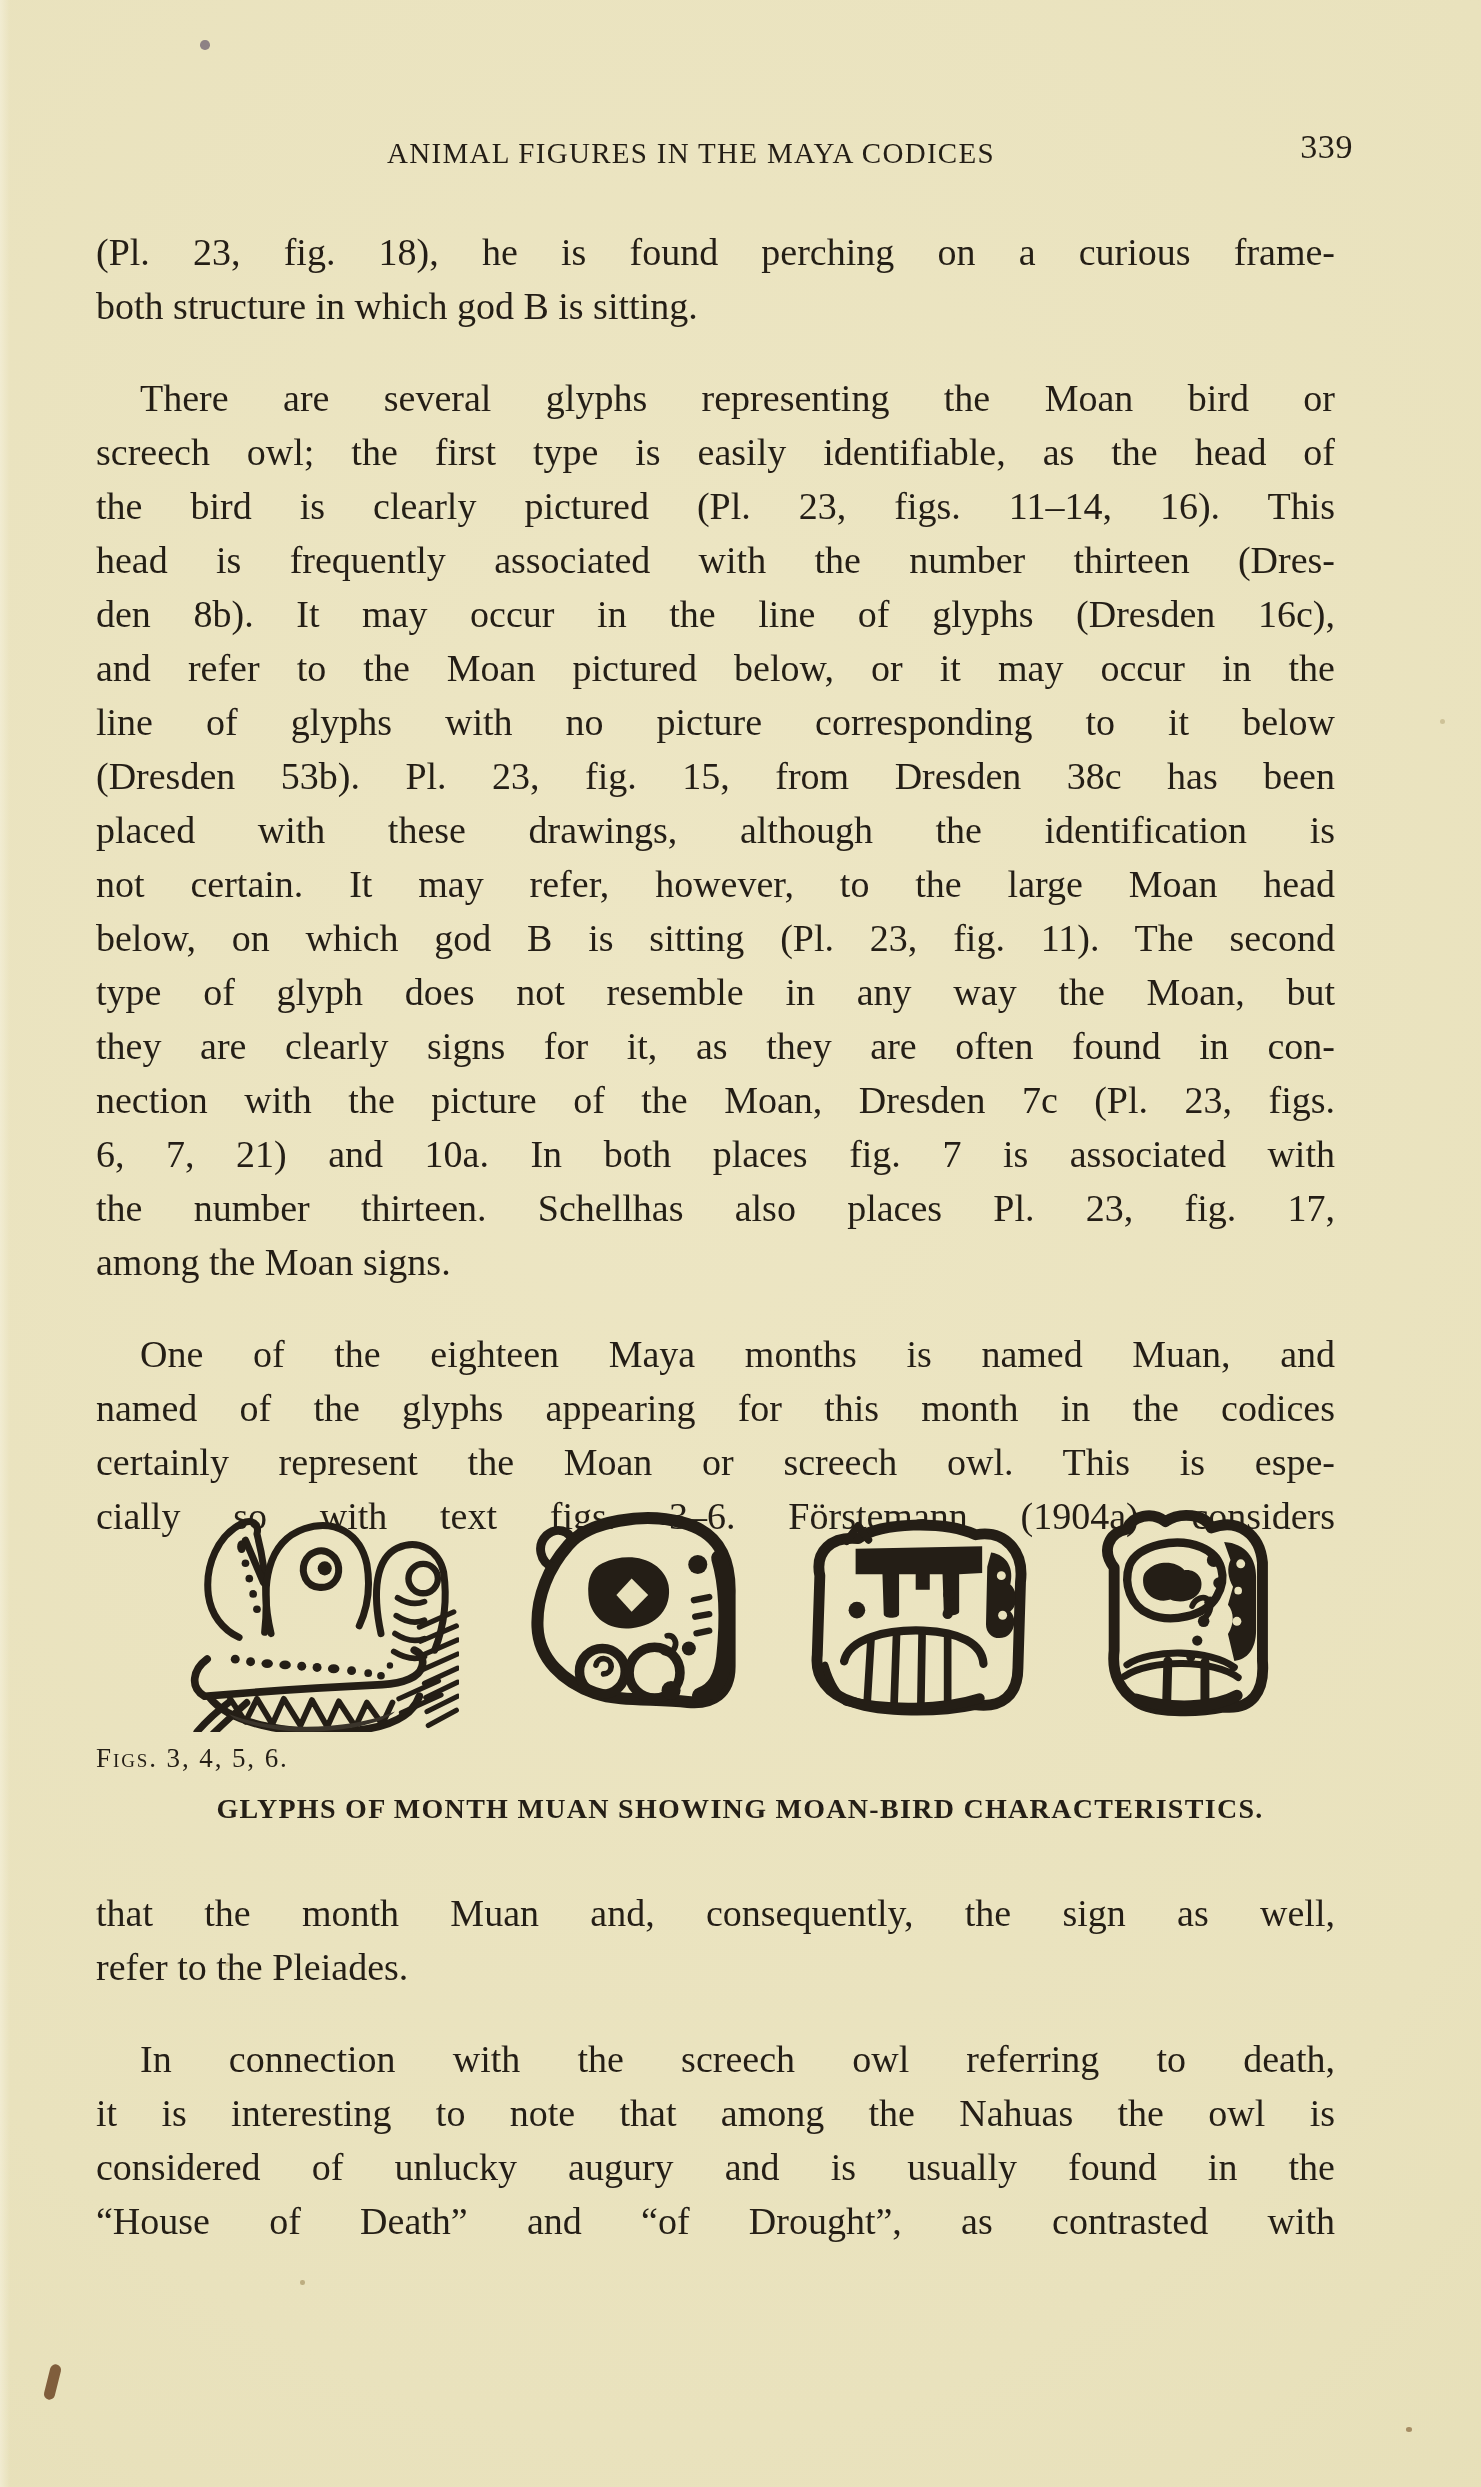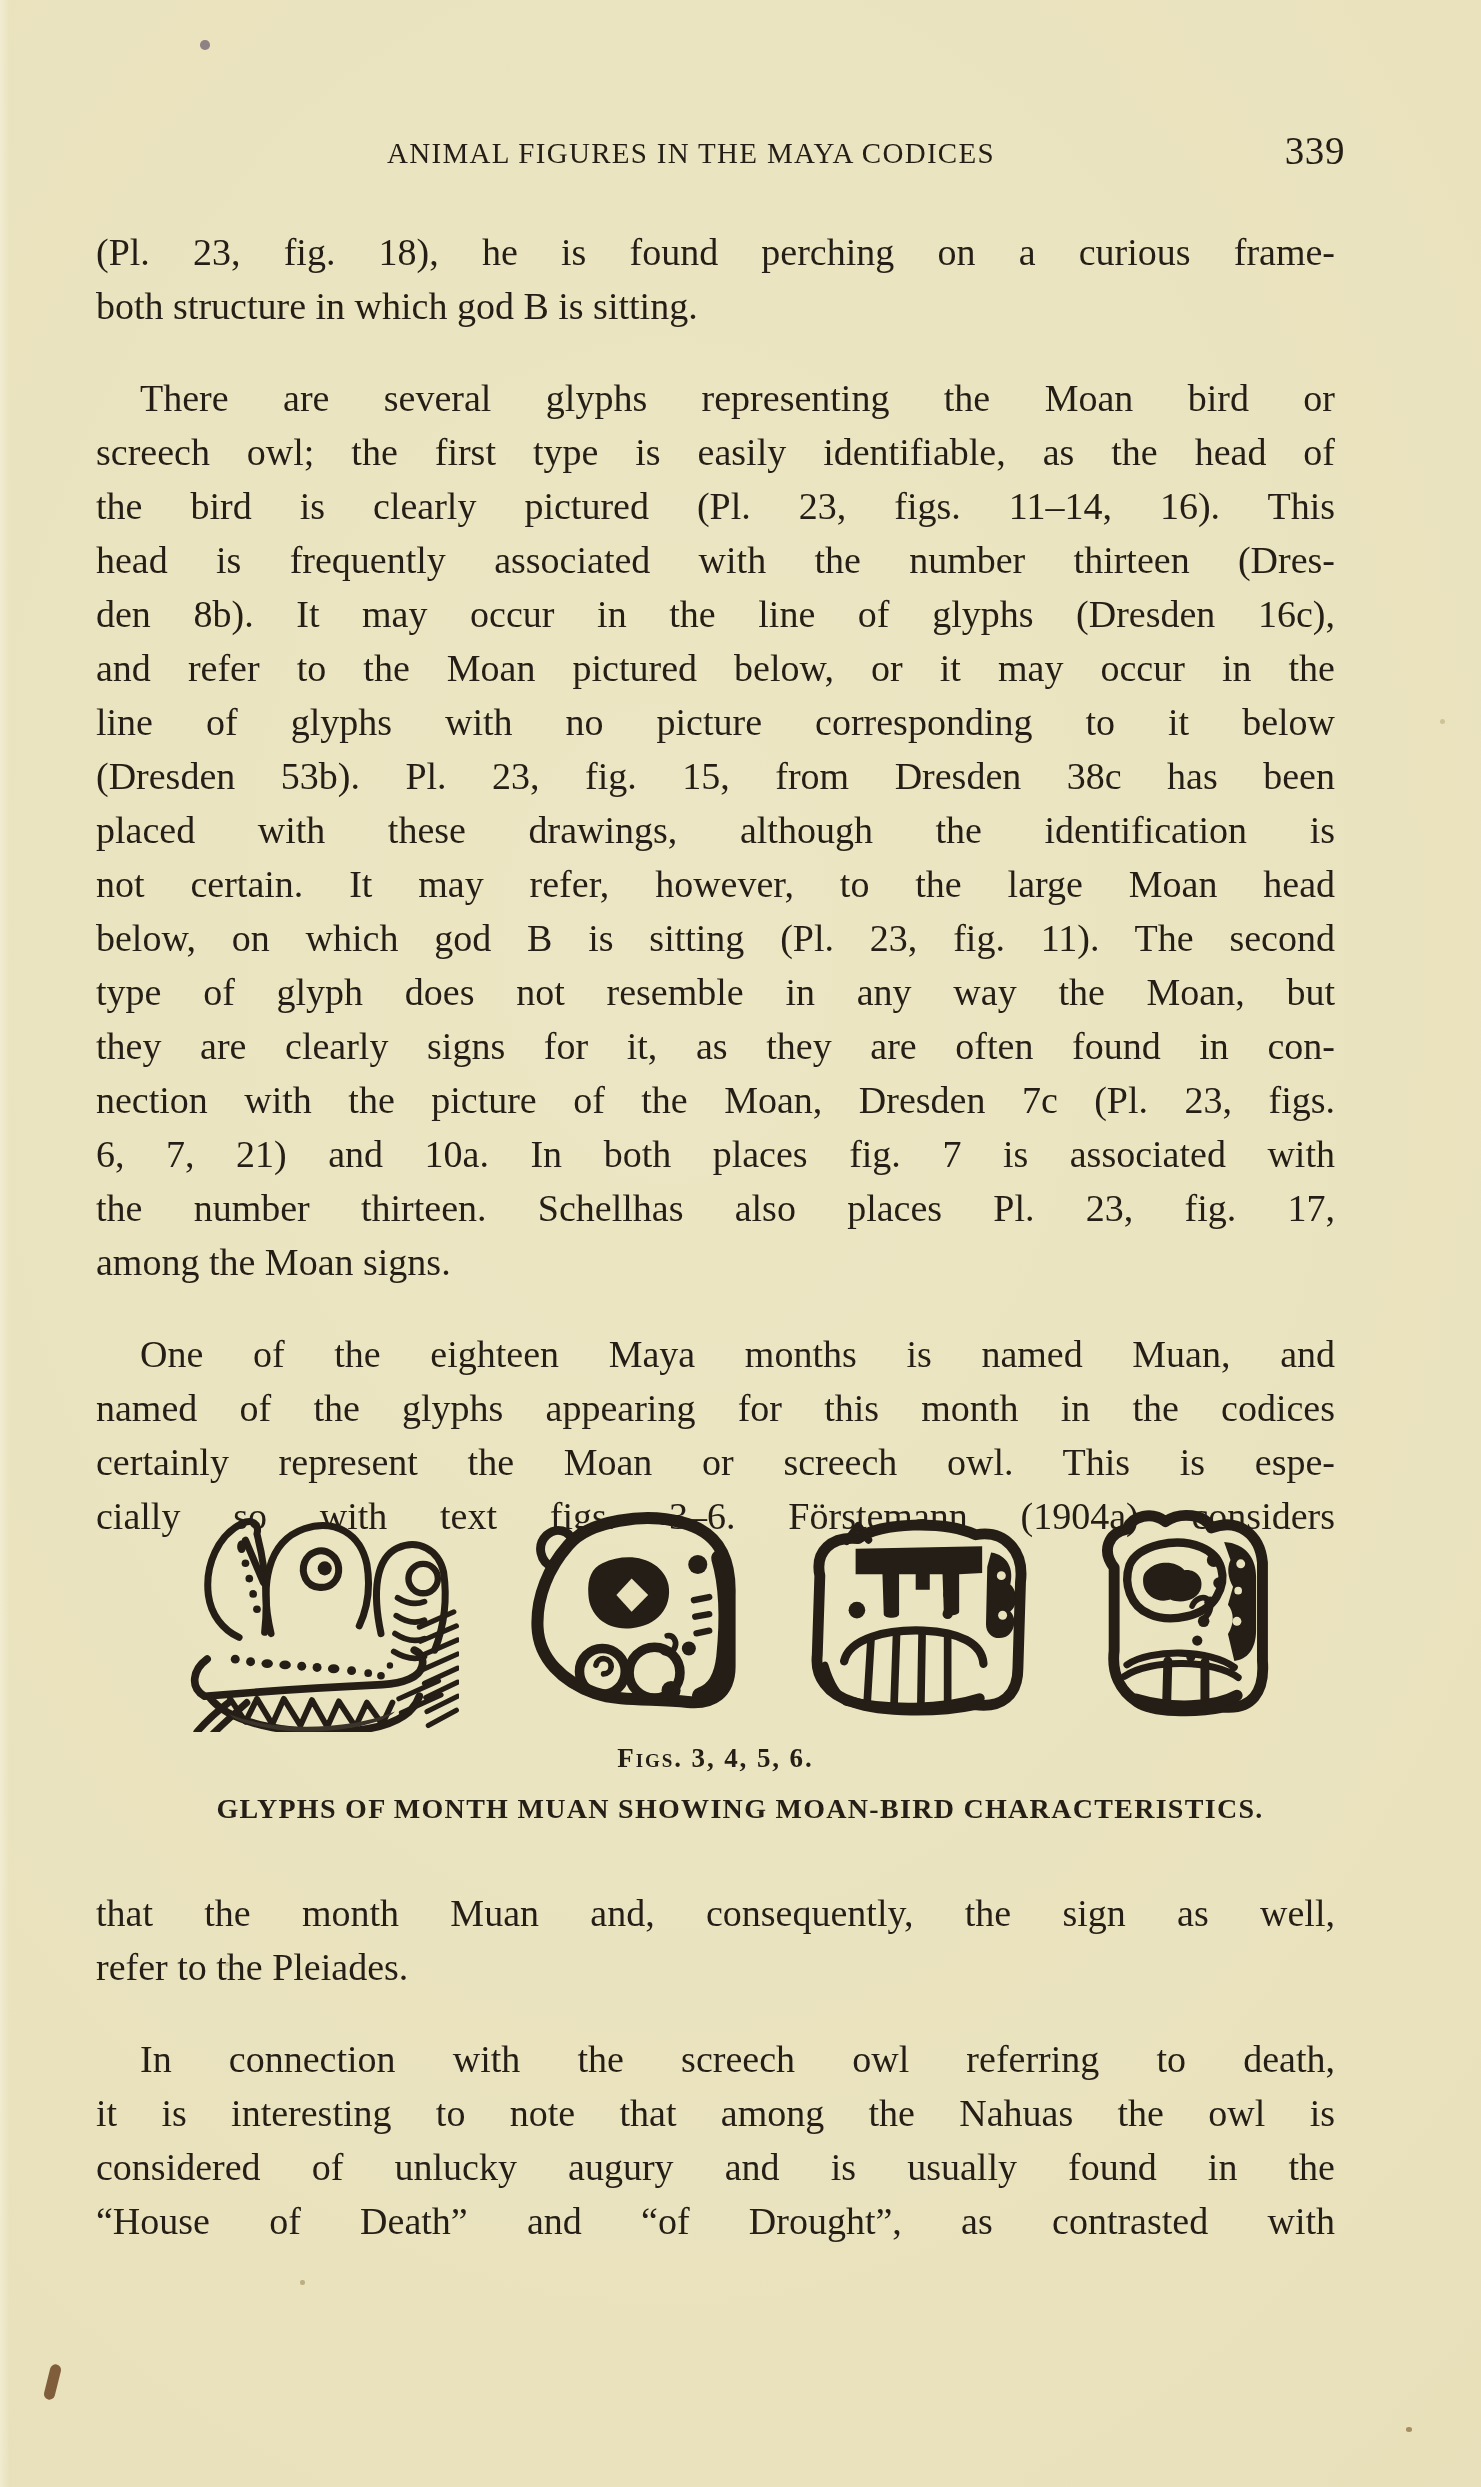--- a/index.html
+++ b/index.html
@@ -10,31 +10,31 @@
     font-family:"Liberation Serif","DejaVu Serif",serif;
     color:#241e16;
     overflow:hidden;
   }
   .page::before{
     content:"";position:absolute;left:0;top:0;bottom:0;width:10.2px;
     background:linear-gradient(90deg,#f3eed6,rgba(243,238,214,0));opacity:.8;pointer-events:none;
   }
   .running-head{position:absolute;top:137px;left:96px;width:1190px;text-align:center;
     font-size:29px;letter-spacing:1.3px;font-weight:normal;}
-  .page-number{position:absolute;top:128px;right:136px;font-size:39px;letter-spacing:0.6px;}
+  .page-number{position:absolute;top:128px;right:128px;font-size:34px;letter-spacing:0.6px;}
   .tb{position:absolute;left:96px;width:1239px;font-size:38px;line-height:54px;}
   .tb1{top:225px;}
   .tb2{top:1886px;}
   p.para{margin:0;padding:0;}
   .ln{text-align:justify;text-align-last:justify;}
   .ln-last{text-align:justify;text-align-last:left;}
   .ind{text-indent:44px;}
   .glyph{position:absolute;}
-  .fig-caption{position:absolute;top:1743px;left:96px;width:1239px;text-align:center;
-    font-size:27px;font-variant:small-caps;letter-spacing:1.9px;font-weight:bold;}
+  .fig-caption{position:absolute;top:1743px;left:96px;width:1239px;text-align:left;
+    font-size:27px;font-variant:small-caps;letter-spacing:1.9px;font-weight:normal;}
   .fig-title{position:absolute;top:1793px;left:70px;width:1340px;text-align:center;
     font-size:28px;font-weight:bold;letter-spacing:1.3px;}
   .speck{position:absolute;border-radius:50%;}
   .ink-mark{position:absolute;left:47px;top:2364px;width:11px;height:36px;background:#6d4626;
     border-radius:6.4px;transform:rotate(14deg);opacity:.85;}
   .speck-top{left:200px;top:40px;width:9.6px;height:9.6px;background:#6f6272;opacity:.75;}
   .speck-a{left:1406px;top:2427px;width:5.8px;height:4.5px;background:#8a6a40;opacity:.7;}
   .speck-b{left:300px;top:2280px;width:4.5px;height:4.5px;background:#a08a58;opacity:.6;}
   .speck-c{left:1440px;top:719px;width:5.1px;height:5.1px;background:#b7a878;opacity:.55;}
   .speck-d{left:225px;top:1962px;width:5.1px;height:3.8px;background:#b0a070;opacity:.5;}

